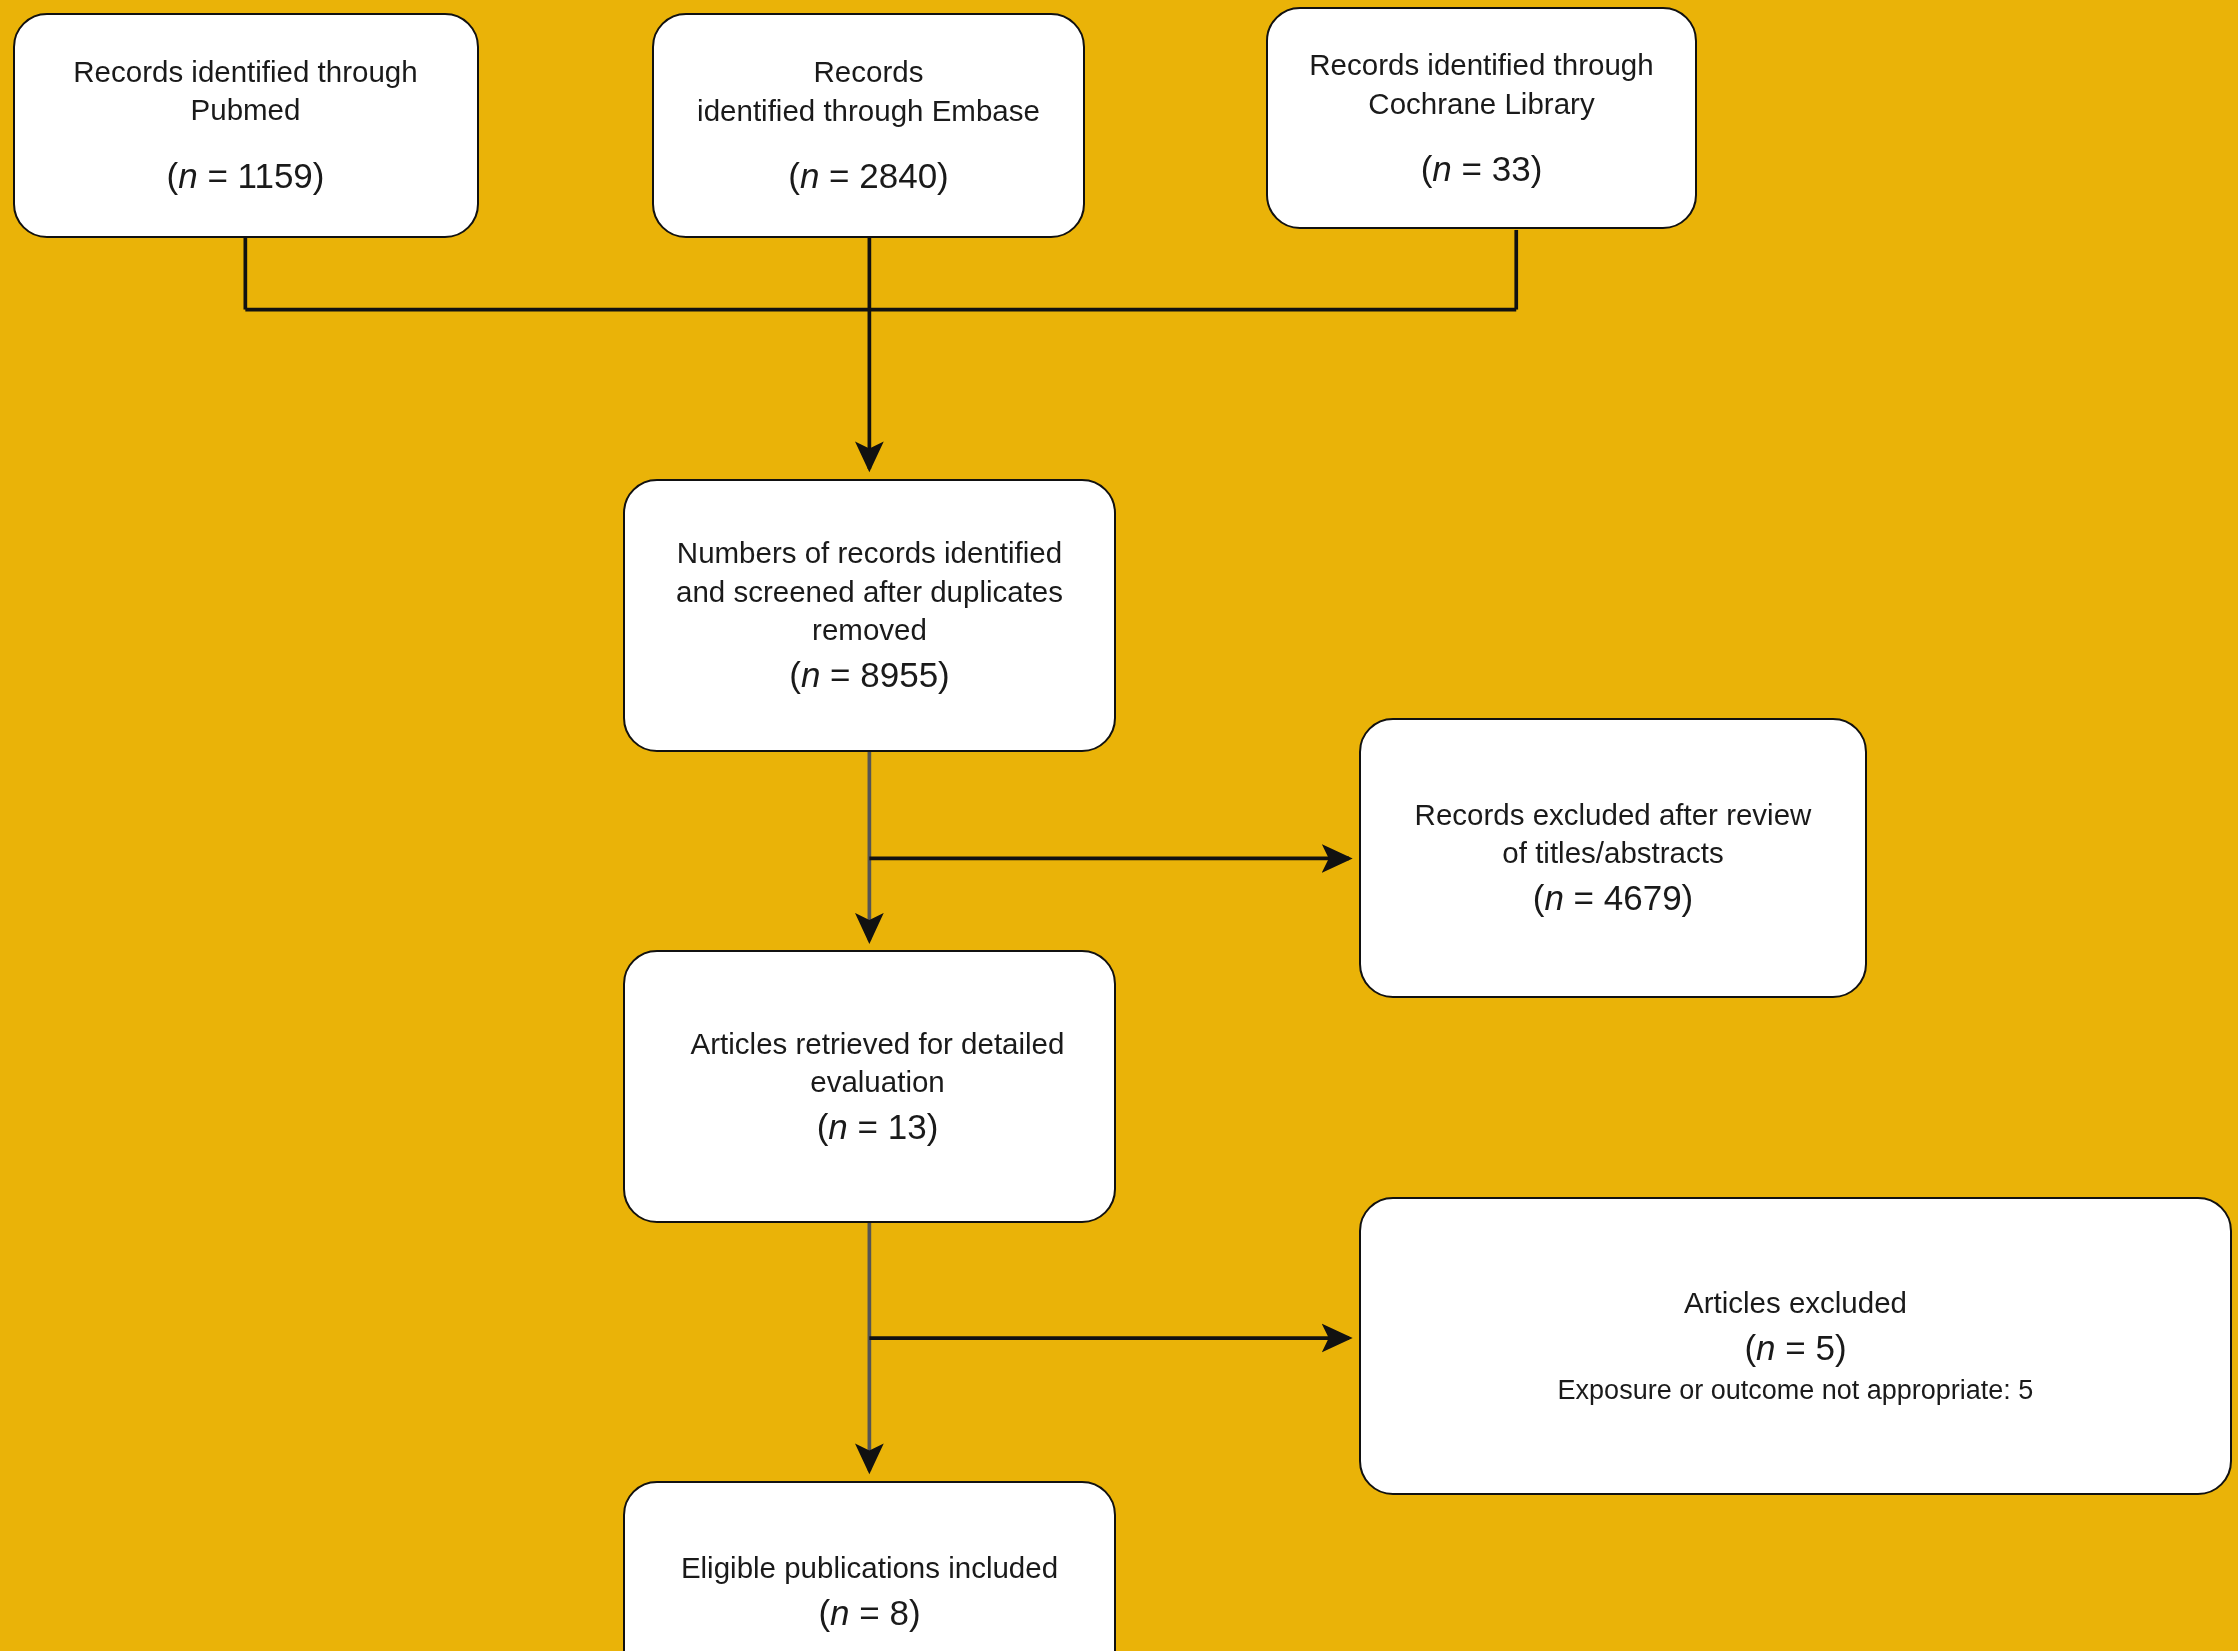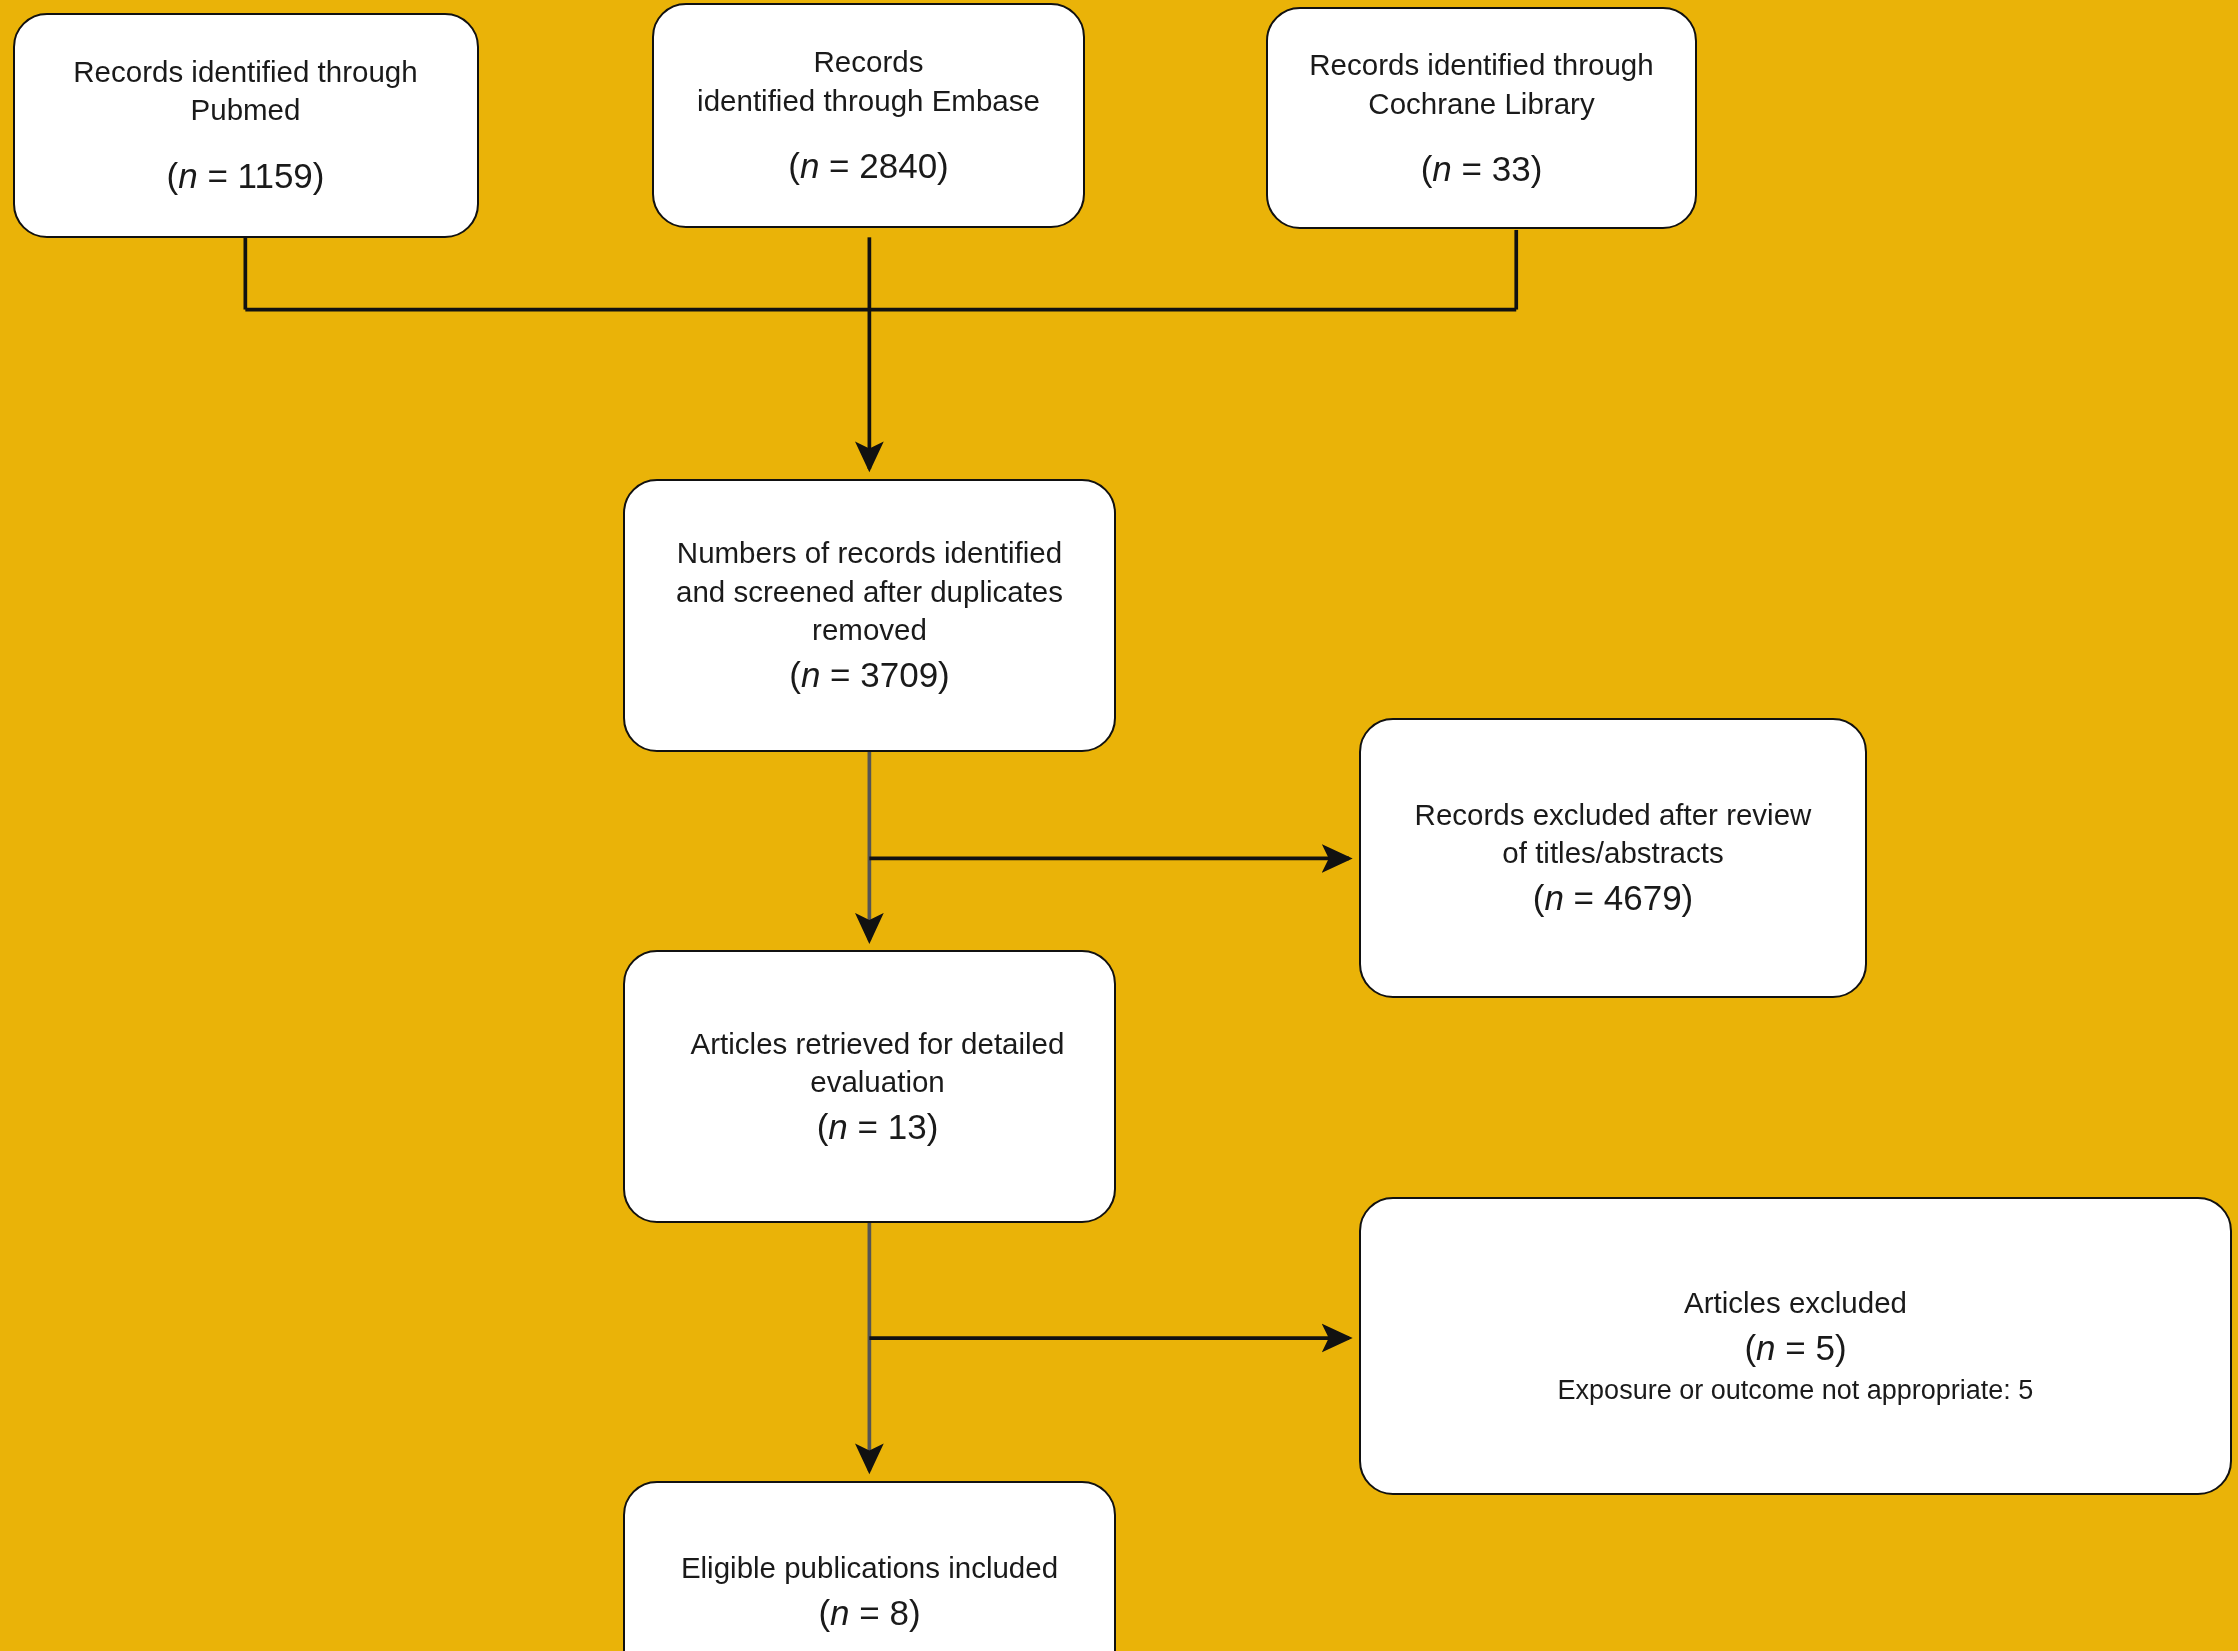--- a/index.html
+++ b/index.html
@@ -51,21 +51,21 @@
   .node .count.gap-sm { margin-top: 4.4px; }
   .node .sub {
     font-size: 27px;
     line-height: 1.25;
     white-space: nowrap;
     margin-top: 4.4px;
   }
 
   
   #node-pubmed        { left: 12.5px;   top: 12.5px;   width: 466px;  height: 225px; }
-  #node-embase        { left: 652px;  top: 3px;   width: 433px;  height: 225px; }
+  #node-embase        { left: 652px;  top: 13px;   width: 433px;  height: 225px; }
   #node-cochrane      { left: 1266px; top: 7.4px;   width: 431px;  height: 222px; }
   #node-screened      { left: 623px;  top: 479px;  width: 493px;  height: 273px; text-align: right; }
   #node-excluded-ta   { left: 1359px; top: 718px;  width: 508px;  height: 280px; }
   #node-retrieved     { left: 623px;  top: 950px; width: 493px;  height: 273px; padding-left: 32px; }
   #node-excluded-art  { left: 1359px; top: 1197px; width: 873px; height: 298px; }
   #node-included      { left: 623px;  top: 1481px; width: 493px;  height: 221px; }
 </style>
 </head>
 <body>
 
@@ -110,21 +110,21 @@
   <div class="node" id="node-cochrane">
     <span class="line">Records identified through</span>
     <span class="line">Cochrane Library</span>
     <span class="count gap-lg"><span>(</span><span class="ital">n</span><span> = </span><span>33</span><span>)</span></span>
   </div>
 
   <div class="node" id="node-screened">
     <span class="line">Numbers of records identified</span>
     <span class="line">and screened after duplicates</span>
     <span class="line">removed</span>
-    <span class="count gap-sm"><span>(</span><span class="ital">n</span><span> = </span><span>3709</span><span>)</span></span>
+    <span class="count gap-sm"><span>(</span><span class="ital">n</span><span> = </span><span>8955</span><span>)</span></span>
   </div>
 
   <div class="node" id="node-excluded-ta">
     <span class="line">Records excluded after review</span>
     <span class="line">of titles/abstracts</span>
     <span class="count gap-sm"><span>(</span><span class="ital">n</span><span> = </span><span>4679</span><span>)</span></span>
   </div>
 
   <div class="node" id="node-retrieved">
     <span class="line">Articles retrieved for detailed</span>

